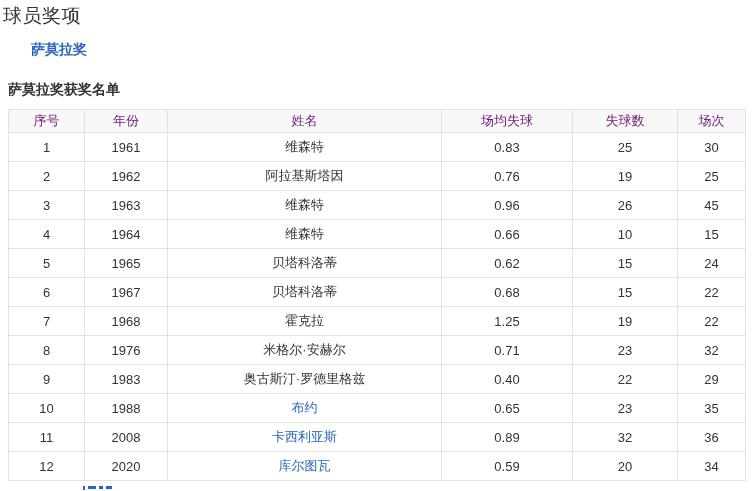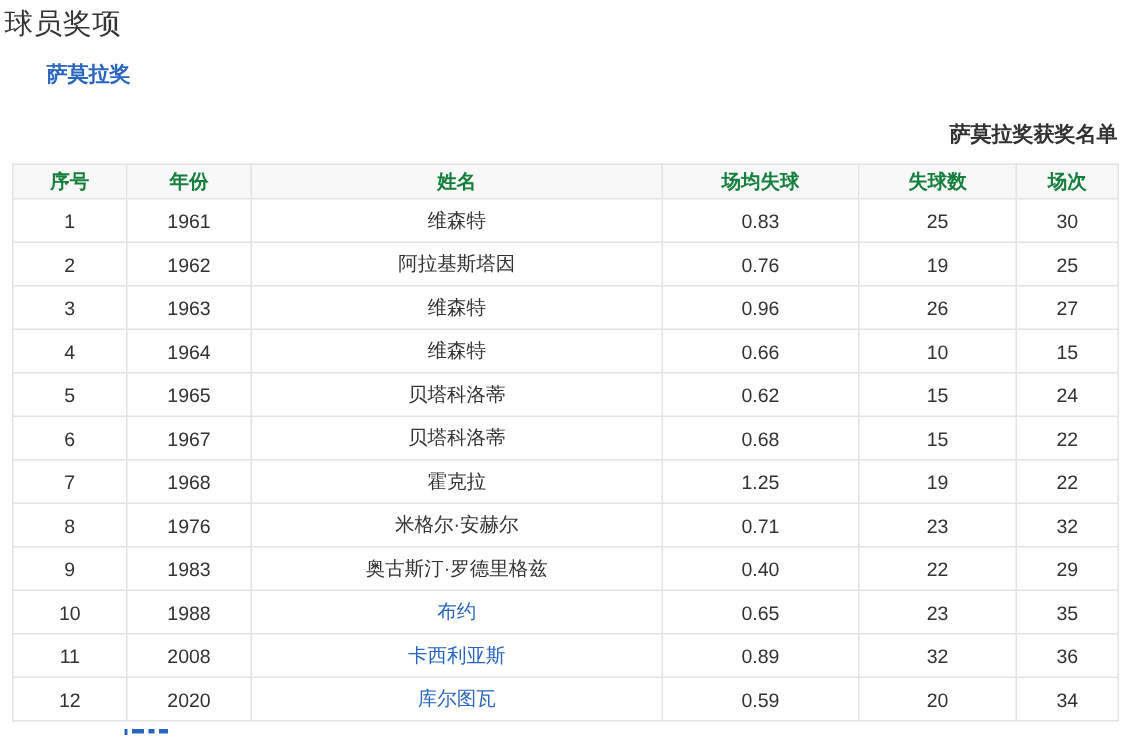--- a/index.html
+++ b/index.html
@@ -32,21 +32,21 @@
     color: var(--link-blue, #2a66bf);
     text-decoration: none;
     cursor: pointer;
     text-align: right;
   }
   .table-caption {
     position: absolute;
     left: 8px;
     top: 81px;
     width: 737px;
-    text-align: right;
+    text-align: left;
     font-size: 14px;
     font-weight: bold;
     color: #333333;
   }
   table.award-table {
     position: absolute;
     left: 8px;
     top: 109px;
     width: 737px;
     border-collapse: collapse;
@@ -57,22 +57,22 @@
     border: 1px solid var(--border-color, #e3e3e3);
     text-align: center;
     vertical-align: middle;
     padding: 0;
     overflow: hidden;
     white-space: nowrap;
   }
   .award-table thead th {
     height: 23px;
     background: var(--header-bg, #f8f8f8);
-    font-weight: bold;
-    color: #15803d;
+    font-weight: normal;
+    color: #701a75;
   }
   .award-table tbody td {
     height: 29px;
     color: #333333;
     background: #ffffff;
   }
   .cell-link {
     color: var(--link-blue, #2a66bf);
     text-decoration: none;
     cursor: pointer;
@@ -142,21 +142,21 @@
         <td>0.76</td>
         <td>19</td>
         <td>25</td>
       </tr>
       <tr>
         <td>3</td>
         <td>1963</td>
         <td>维森特</td>
         <td>0.96</td>
         <td>26</td>
-        <td>27</td>
+        <td>45</td>
       </tr>
       <tr>
         <td>4</td>
         <td>1964</td>
         <td>维森特</td>
         <td>0.66</td>
         <td>10</td>
         <td>15</td>
       </tr>
       <tr>

